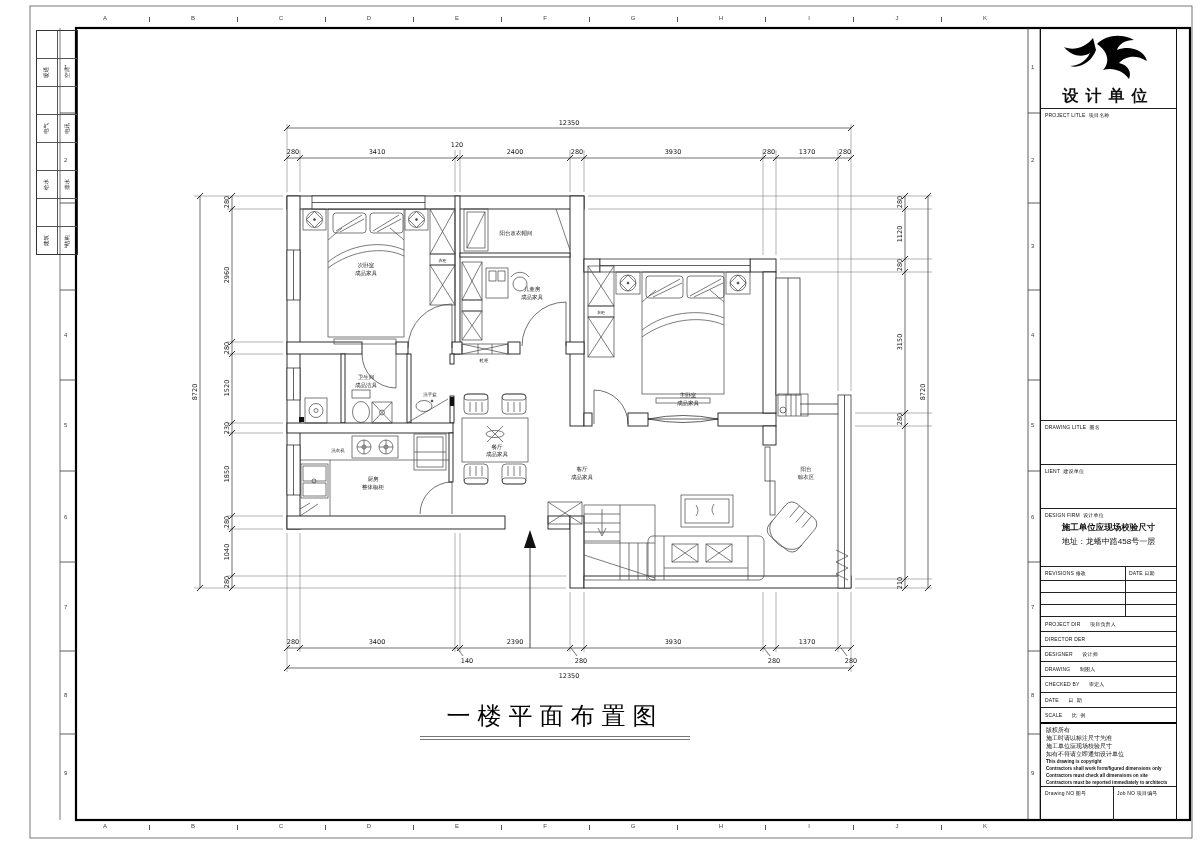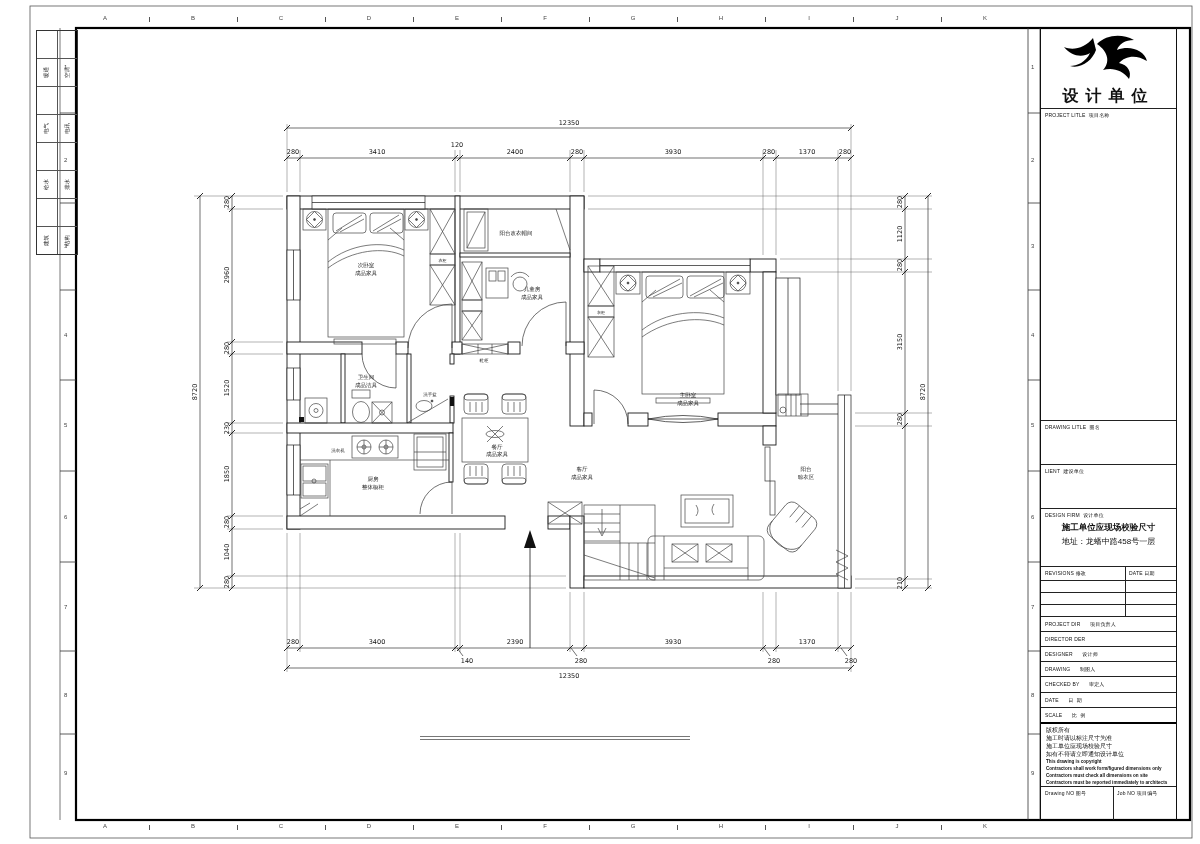--- a/index.html
+++ b/index.html
@@ -343,20 +343,21 @@
     <text x="582" y="471">客厅</text>
     <text x="582" y="479">成品家具</text>
     <text x="806" y="471">阳台</text>
     <text x="806" y="479">晾衣区</text>
     <text x="484" y="362" font-size="4.5">鞋柜</text>
     <text x="442.5" y="262" font-size="4">衣柜</text>
     <text x="601" y="314" font-size="4">衣柜</text>
   </g>
 </svg>
 
+<div id="dwgtitle">一楼平面布置图</div>
 <div class="dunder" style="top:736px"></div>
 <div class="dunder" style="top:739px;border-top-width:1px"></div>
 
 <div id="sigtable">
       <div class="sigrow">
         <div class="sigcell"></div>
         <div class="sigcell"></div>
       </div>
       <div class="sigrow">
         <div class="sigcell">

